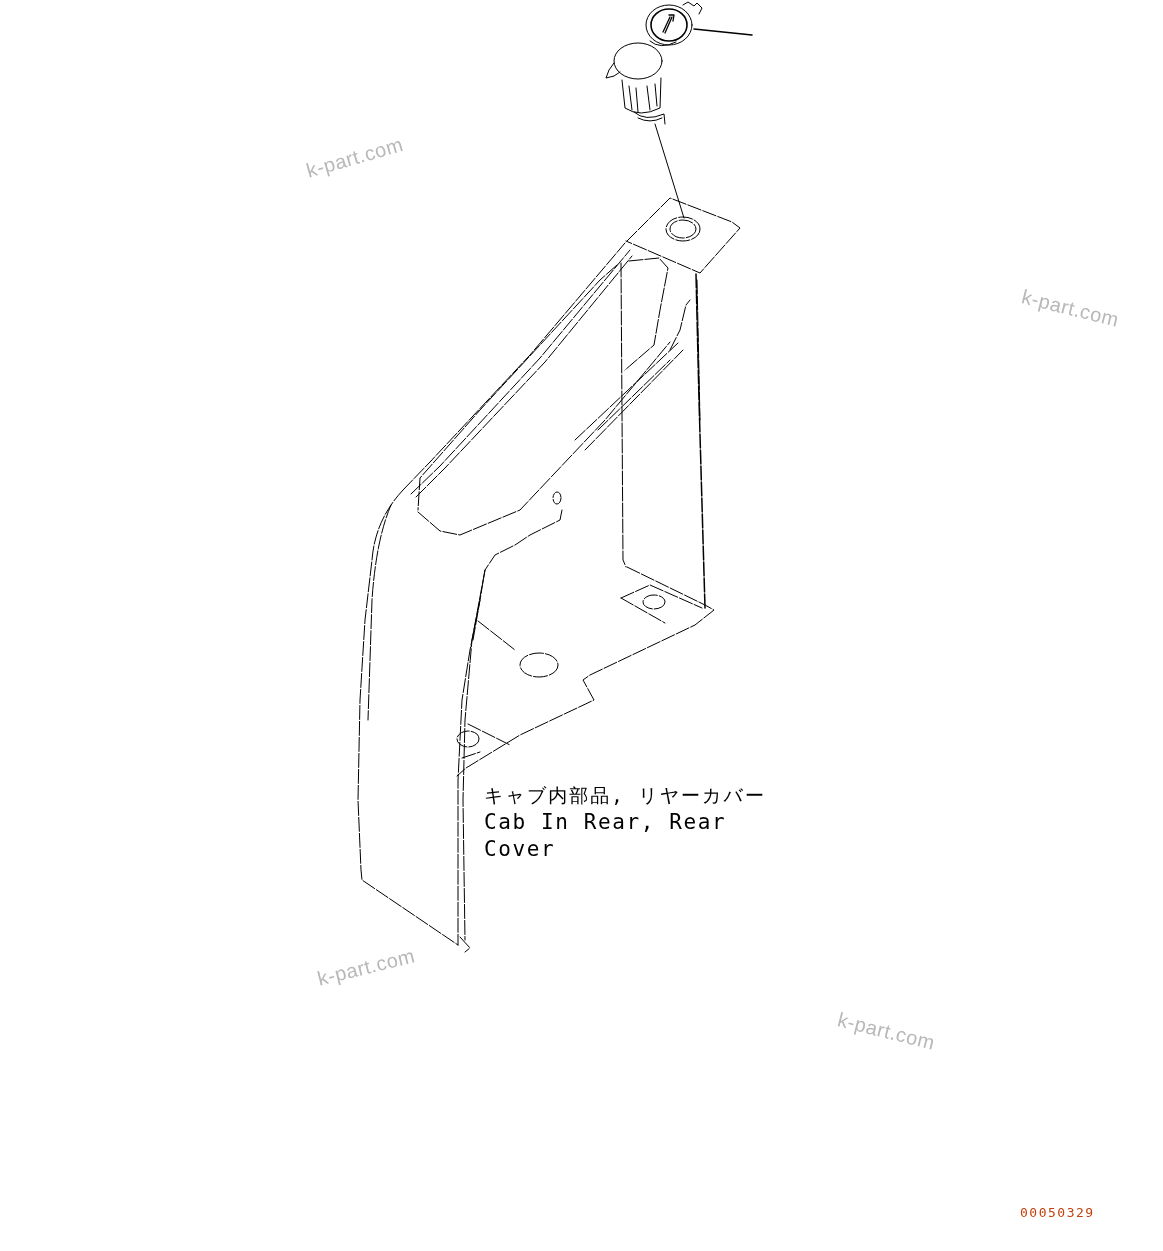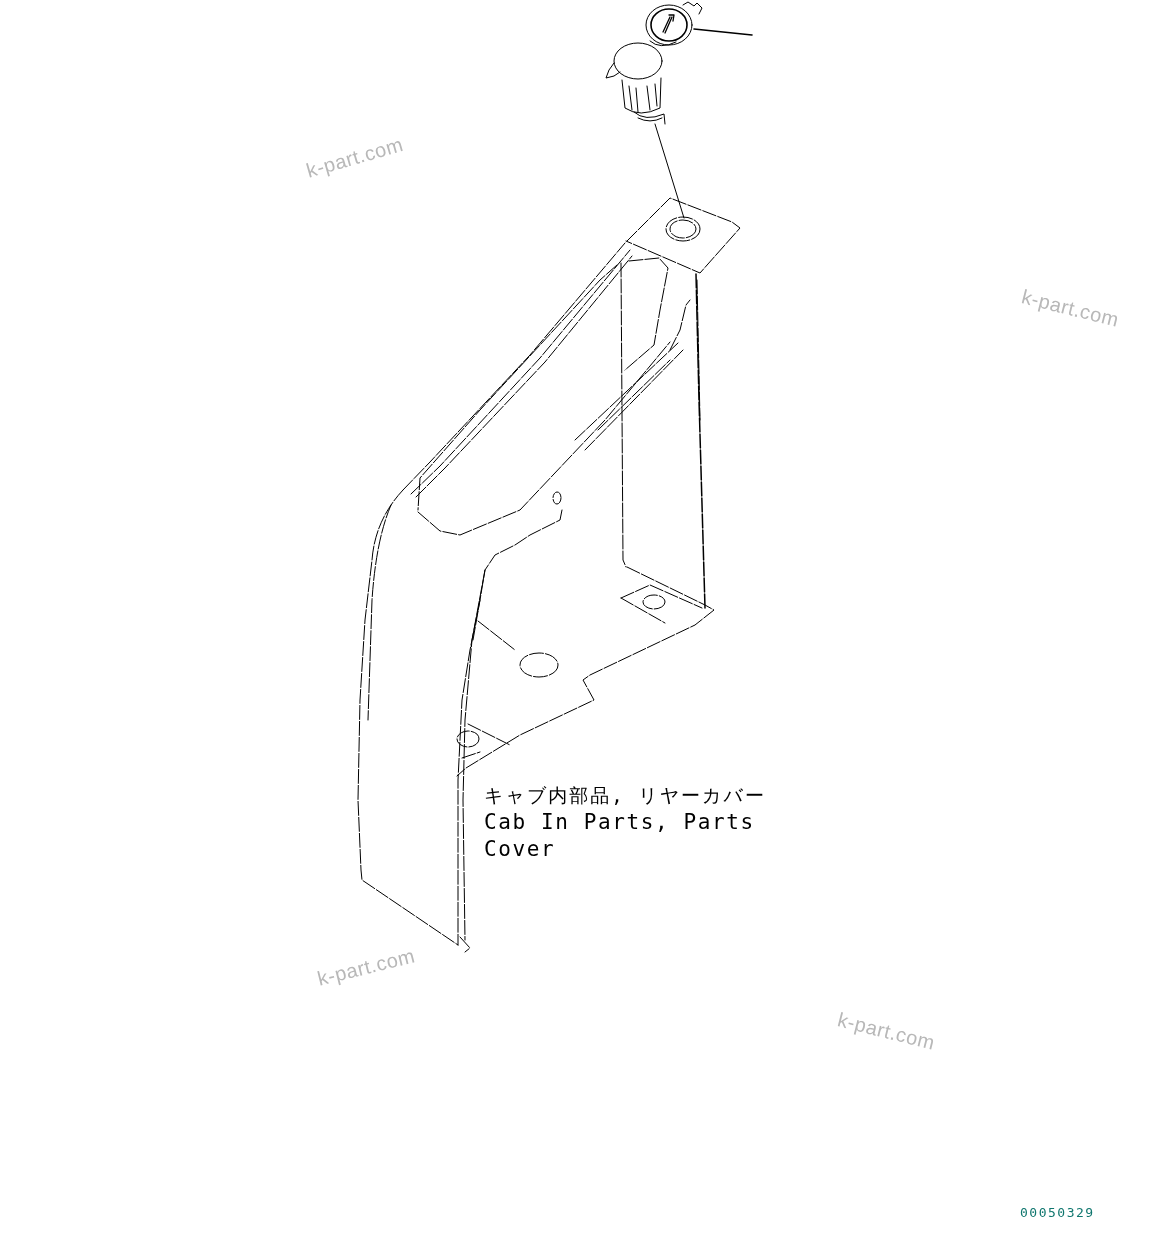--- a/index.html
+++ b/index.html
@@ -7,21 +7,21 @@
            font-family: "DejaVu Sans Mono", monospace; }
     #drawing { position: absolute; left: 0; top: 0; width: 1163px; height: 1251px; }
     .watermark { position: absolute; font-family: "Liberation Sans", sans-serif;
                  font-size: 20px; color: #b8b8b8; white-space: nowrap;
                  letter-spacing: 0.5px; transform-origin: left center; }
     .caption { position: absolute; left: 484px; top: 782px; width: 316px; text-align: left;
                font-family: "DejaVu Sans Mono", monospace; color: #000; line-height: 27px; }
     .caption .jp { font-size: 19px; letter-spacing: 2px; }
     .caption .en { font-size: 21px; letter-spacing: 1.6px; }
     .drawing-no { position: absolute; left: 1020px; top: 1205px; font-size: 13px;
-                  letter-spacing: 1.5px; color: #0f766e; font-family: "DejaVu Sans Mono", monospace; }
+                  letter-spacing: 1.5px; color: #c2410c; font-family: "DejaVu Sans Mono", monospace; }
   </style>
 </head>
 <body>
 
 <svg id="drawing" viewBox="0 0 1163 1251" xmlns="http://www.w3.org/2000/svg" fill="none" stroke="#000" stroke-width="1" stroke-linejoin="round" stroke-linecap="round">
 
   <g>
     <path d="M683,5 L688,2 L694,6 L697,3 L702,8 L699,14"></path>
     <ellipse cx="669" cy="25" rx="23" ry="20"></ellipse>
     <ellipse cx="669" cy="25" rx="18" ry="16" stroke-width="1.6"></ellipse>
@@ -82,16 +82,16 @@
 
 </svg>
 
 <div class="watermark" style="left:307px; top:160px; transform: rotate(-16deg);">k-part.com</div>
 <div class="watermark" style="left:1022px; top:285px; transform: rotate(14deg);">k-part.com</div>
 <div class="watermark" style="left:318px; top:968px; transform: rotate(-14deg);">k-part.com</div>
 <div class="watermark" style="left:838px; top:1008px; transform: rotate(14deg);">k-part.com</div>
 
 <div class="caption">
   <div class="jp">キャブ内部品, リヤーカバー</div>
-  <div class="en">Cab In Parts, Parts Cover</div>
+  <div class="en">Cab In Rear, Rear Cover</div>
 </div>
 
 <div class="drawing-no">00050329</div>
 
 </body></html>

